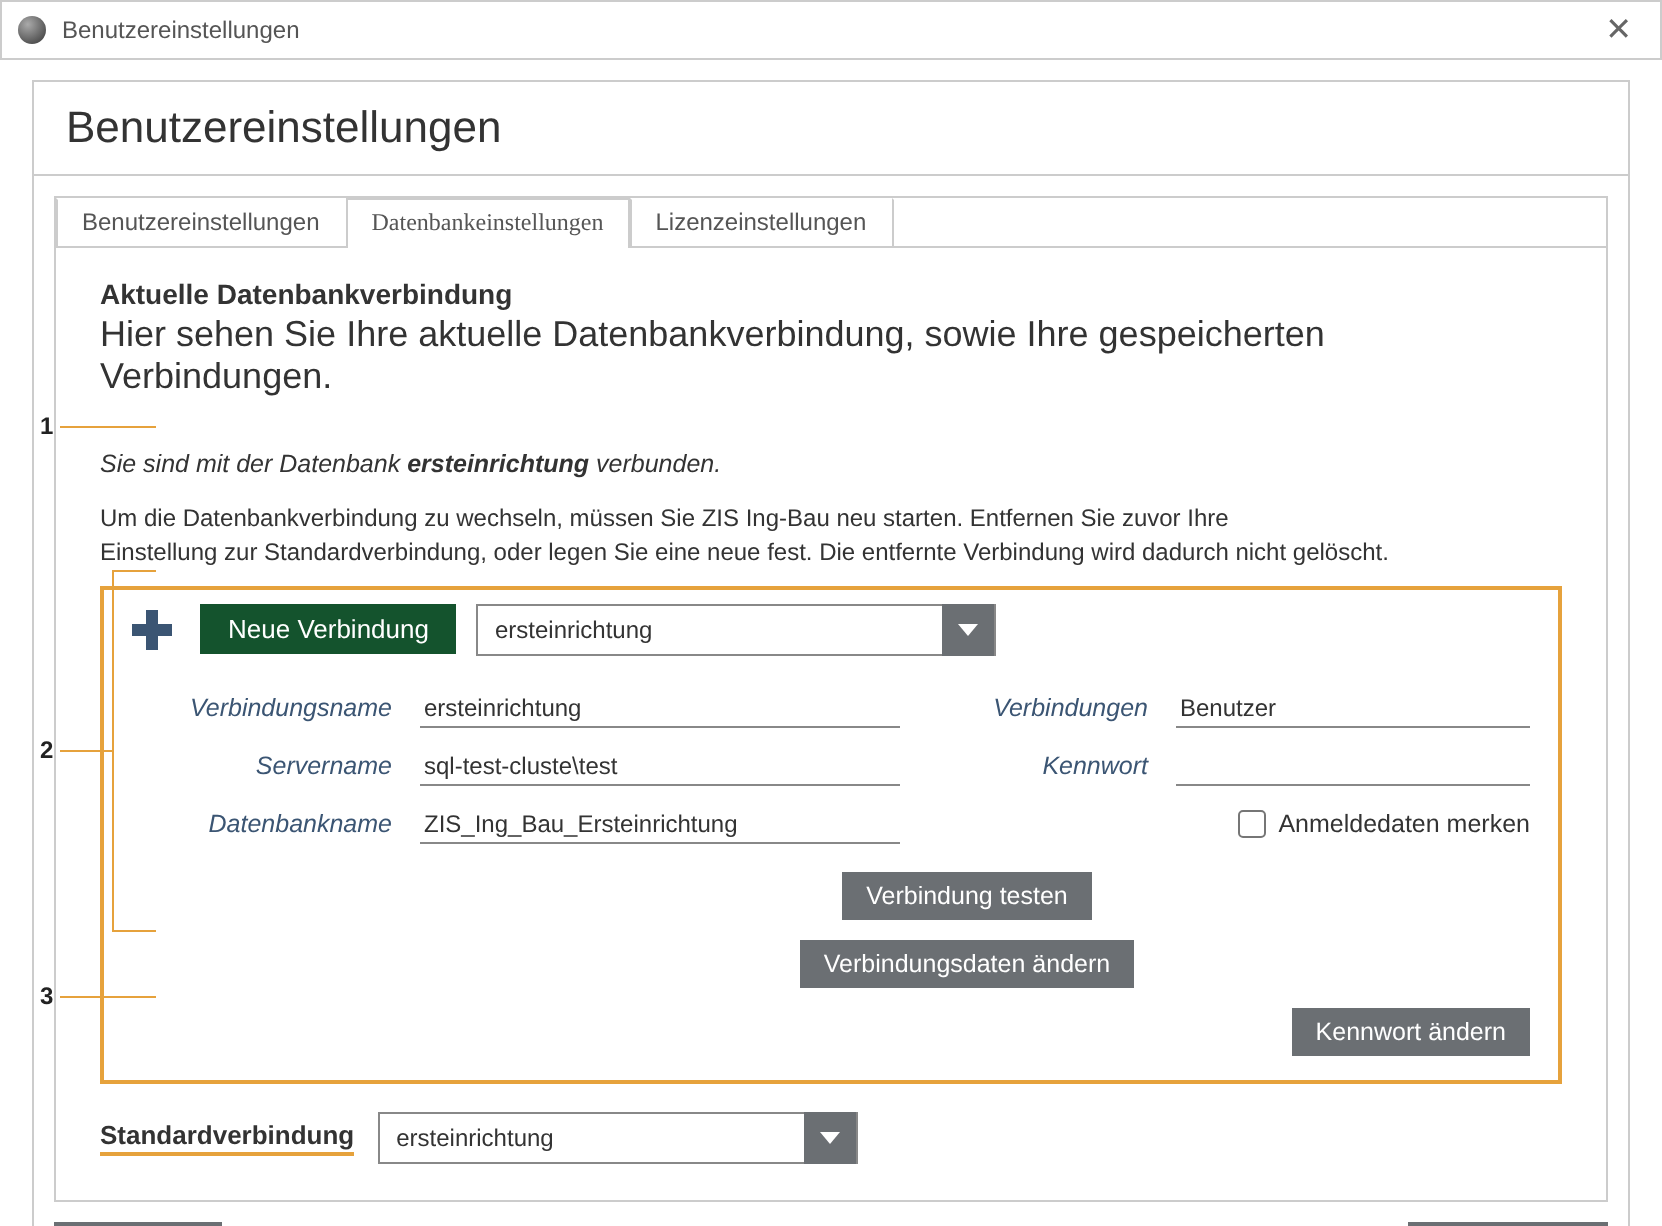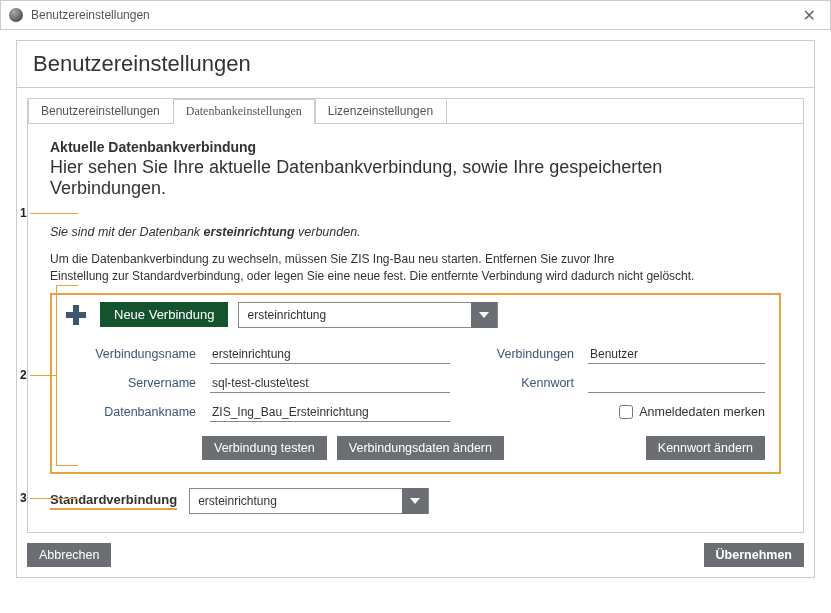--- a/index.html
+++ b/index.html
@@ -43,28 +43,28 @@
 .connbox-head { display: flex; align-items: center; gap: 10px; padding: 6px 0; }
 .plusbtn { width: 28px; height: 28px; background: #fff; display: flex; align-items: center; justify-content: center; cursor: pointer; }
 .plusbtn svg { display: block; }
 .newconn { background: #14532d; color: #fff; font-size: 13px; padding: 5px 14px; cursor: pointer; }
 .dd { display: flex; align-items: center; border: 1px solid #888; background: #fff; height: 26px; }
 .dd-text { padding: 0 8px; font-size: 12px; color: #333; flex: 1; }
 .dd-arrow { width: 26px; height: 26px; background: #6b6f73; display: flex; align-items: center; justify-content: center; cursor: pointer; }
 .dd-arrow svg { fill: #fff; }
 
 .form-grid { display: grid; grid-template-columns: 130px 240px 110px 1fr; column-gap: 14px; row-gap: 10px; align-items: center; padding: 10px 4px 4px 4px; }
-.flabel { font-size: 12.5px; color: #3b5573; text-align: right; }
+.flabel { font-size: 12.5px; color: #3b5573; text-align: right; font-style: italic; }
 .fval, .finput { border: none; border-bottom: 1px solid #888; font-size: 12px; color: #333; padding: 2px 2px; background: transparent; width: 100%; }
 
 .checkbox-row { grid-column: 3 / 5; display: flex; align-items: center; justify-content: flex-end; gap: 6px; }
 .checkbox-row input { width: 14px; height: 14px; }
 .checkbox-row label { font-size: 12.5px; color: #333; }
 
-.btnrow { display: flex; align-items: flex-start; gap: 10px; padding: 10px 4px 0 140px; }
+.btnrow { display: flex; align-items: center; gap: 10px; padding: 10px 4px 0 140px; flex-direction: column; }
 .btn { background: #6b6f73; color: #fff; font-size: 12.5px; padding: 5px 12px; border: none; cursor: pointer; }
 .btn.right { margin-left: auto; }
 
 
 .stdrow { display: flex; align-items: center; gap: 12px; }
 .stdrow-label { font-size: 13px; font-weight: 700; color: #333; border-bottom: 2px solid #e6a23c; padding-bottom: 1px; }
 .stdrow .dd { width: 240px; }
 
 
 .footer { margin: 10px 16px 0 16px; display: flex; justify-content: center; }

